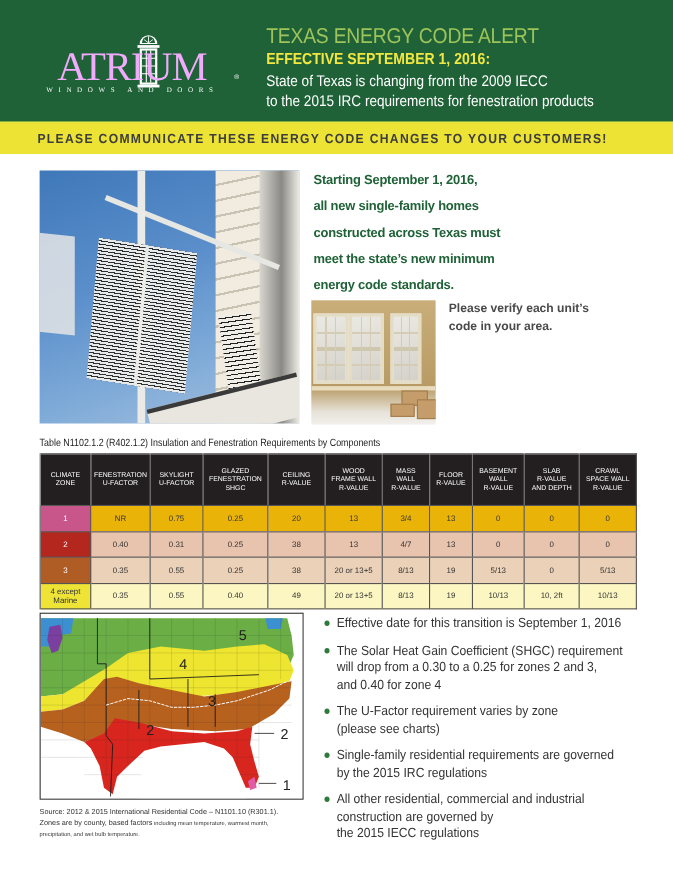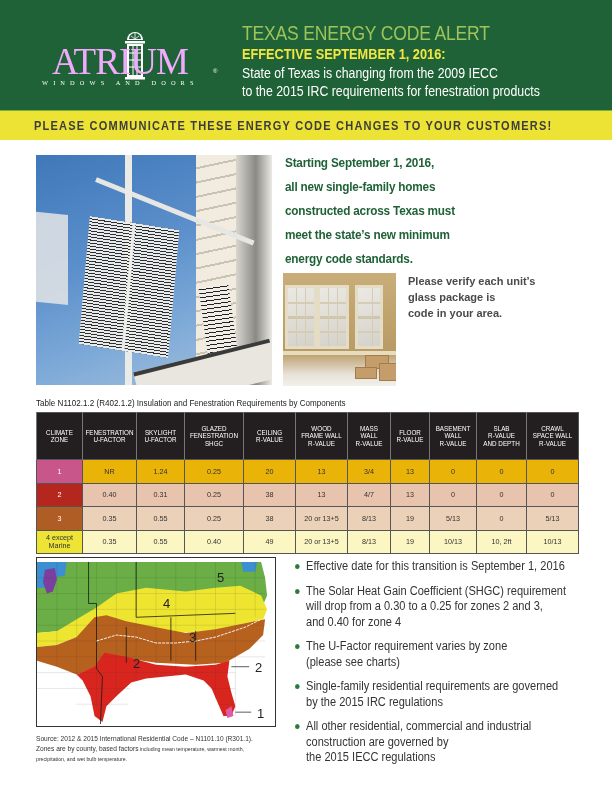--- a/index.html
+++ b/index.html
@@ -125,21 +125,20 @@
   <div class="win" style="left:34px; width:32px;"></div>
   <div class="win" style="left:72px; width:28px;"></div>
   <div class="sill"></div>
   <div class="box" style="left:82px; top:82px; width:24px; height:14px;"></div>
   <div class="box" style="left:72px; top:94px; width:22px; height:12px;"></div>
   <div class="box" style="left:96px; top:90px; width:18px; height:18px;"></div>
 </div>
 
 <div class="verify">
   <div>Please verify each unit’s</div>
-  <div>glass package is</div>
   <div>code in your area.</div>
 </div>
 
 <div class="tcaption">Table N1102.1.2 (R402.1.2) Insulation and Fenestration Requirements by Components</div>
 <table class="req">
   <colgroup>
     <col style="width:46px">
       <col style="width:54px">
       <col style="width:48px">
       <col style="width:59px">
@@ -163,21 +162,21 @@
       <th><span>FLOOR</span><br><span>R-VALUE</span></th>
       <th><span>BASEMENT</span><br><span>WALL</span><br><span>R-VALUE</span></th>
       <th><span>SLAB</span><br><span>R-VALUE</span><br><span>AND DEPTH</span></th>
       <th><span>CRAWL</span><br><span>SPACE WALL</span><br><span>R-VALUE</span></th>
     </tr>
   </thead>
   <tbody>
     <tr class="z1">
       <td class="zone">1</td>
       <td>NR</td>
-      <td>1.24</td>
+      <td>0.75</td>
       <td>0.25</td>
       <td>20</td>
       <td>13</td>
       <td>3/4</td>
       <td>13</td>
       <td>0</td>
       <td>0</td>
       <td>0</td>
     </tr>
     <tr class="z2">

